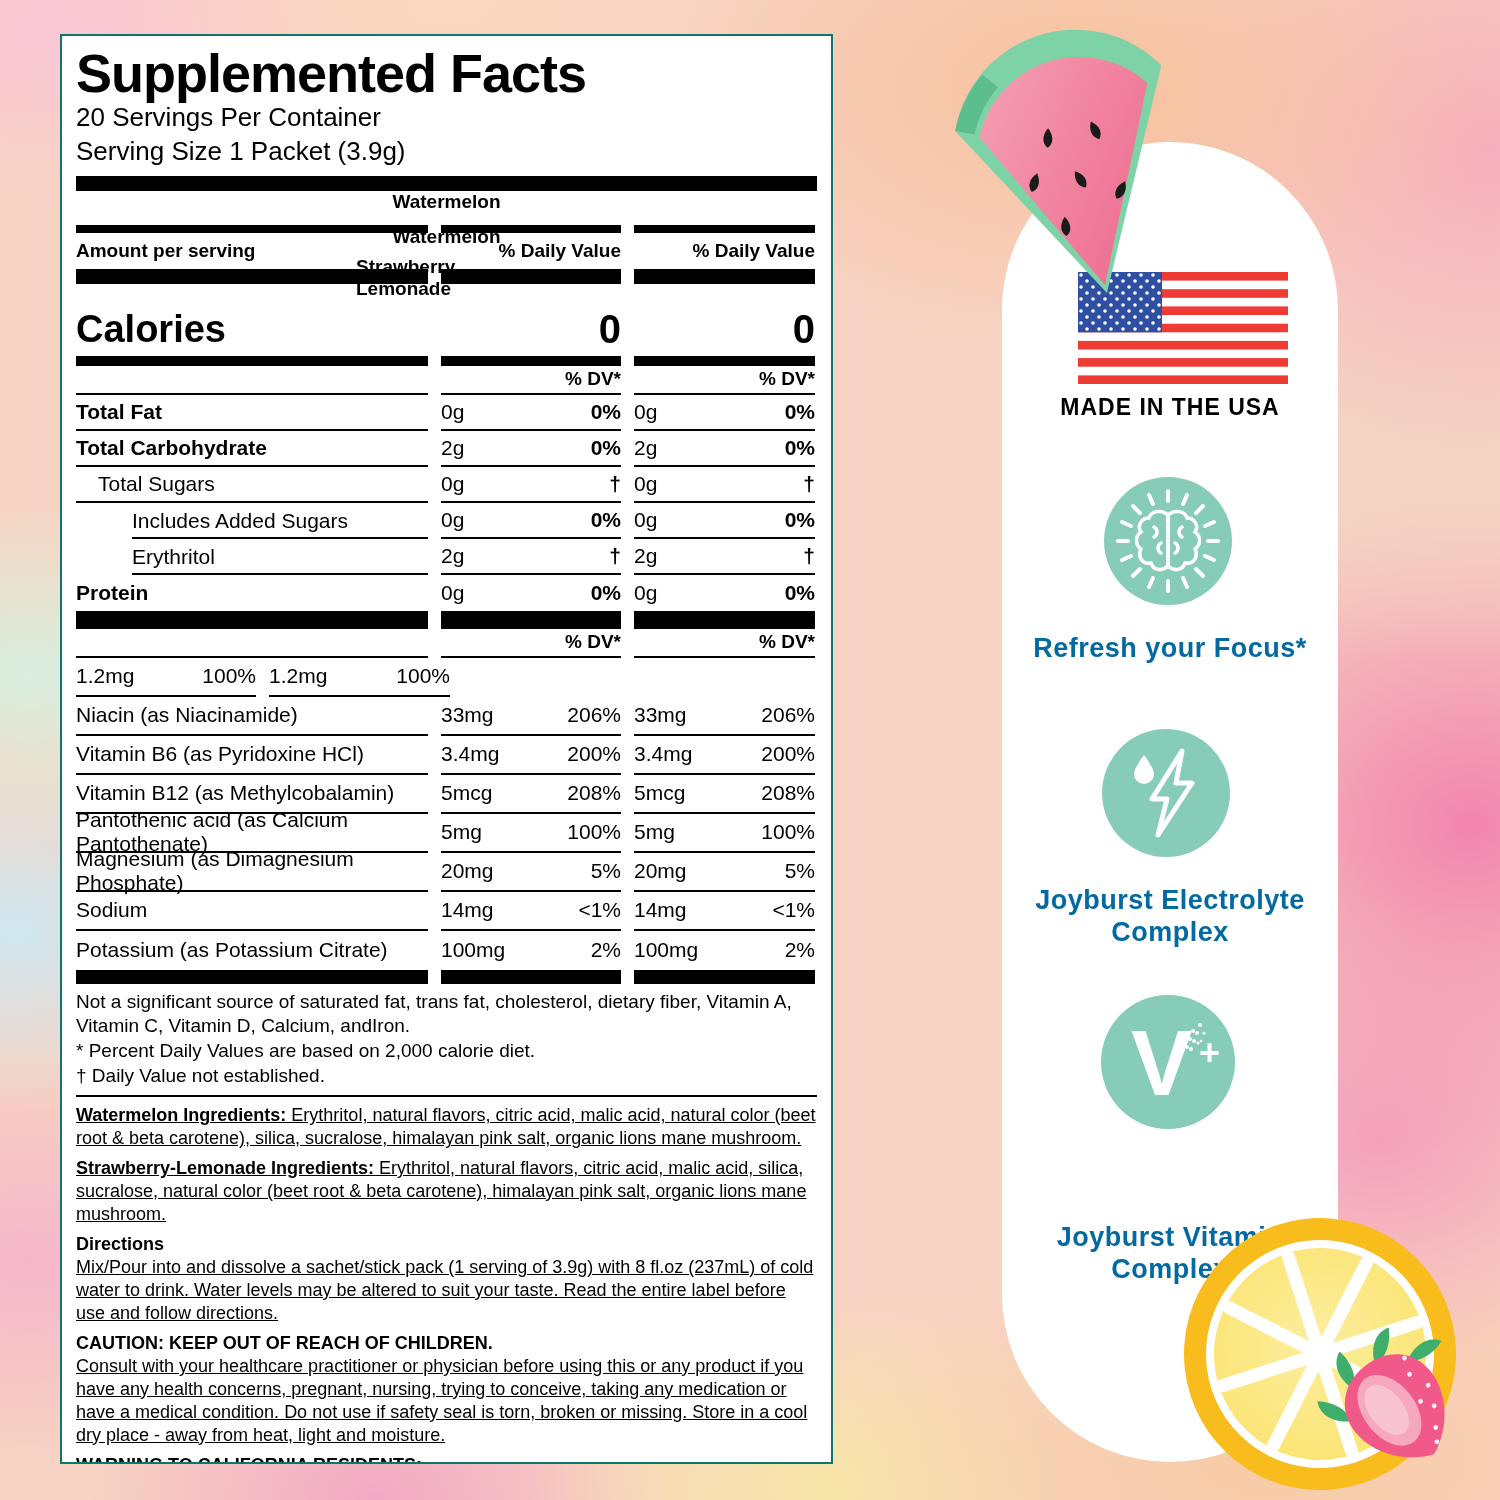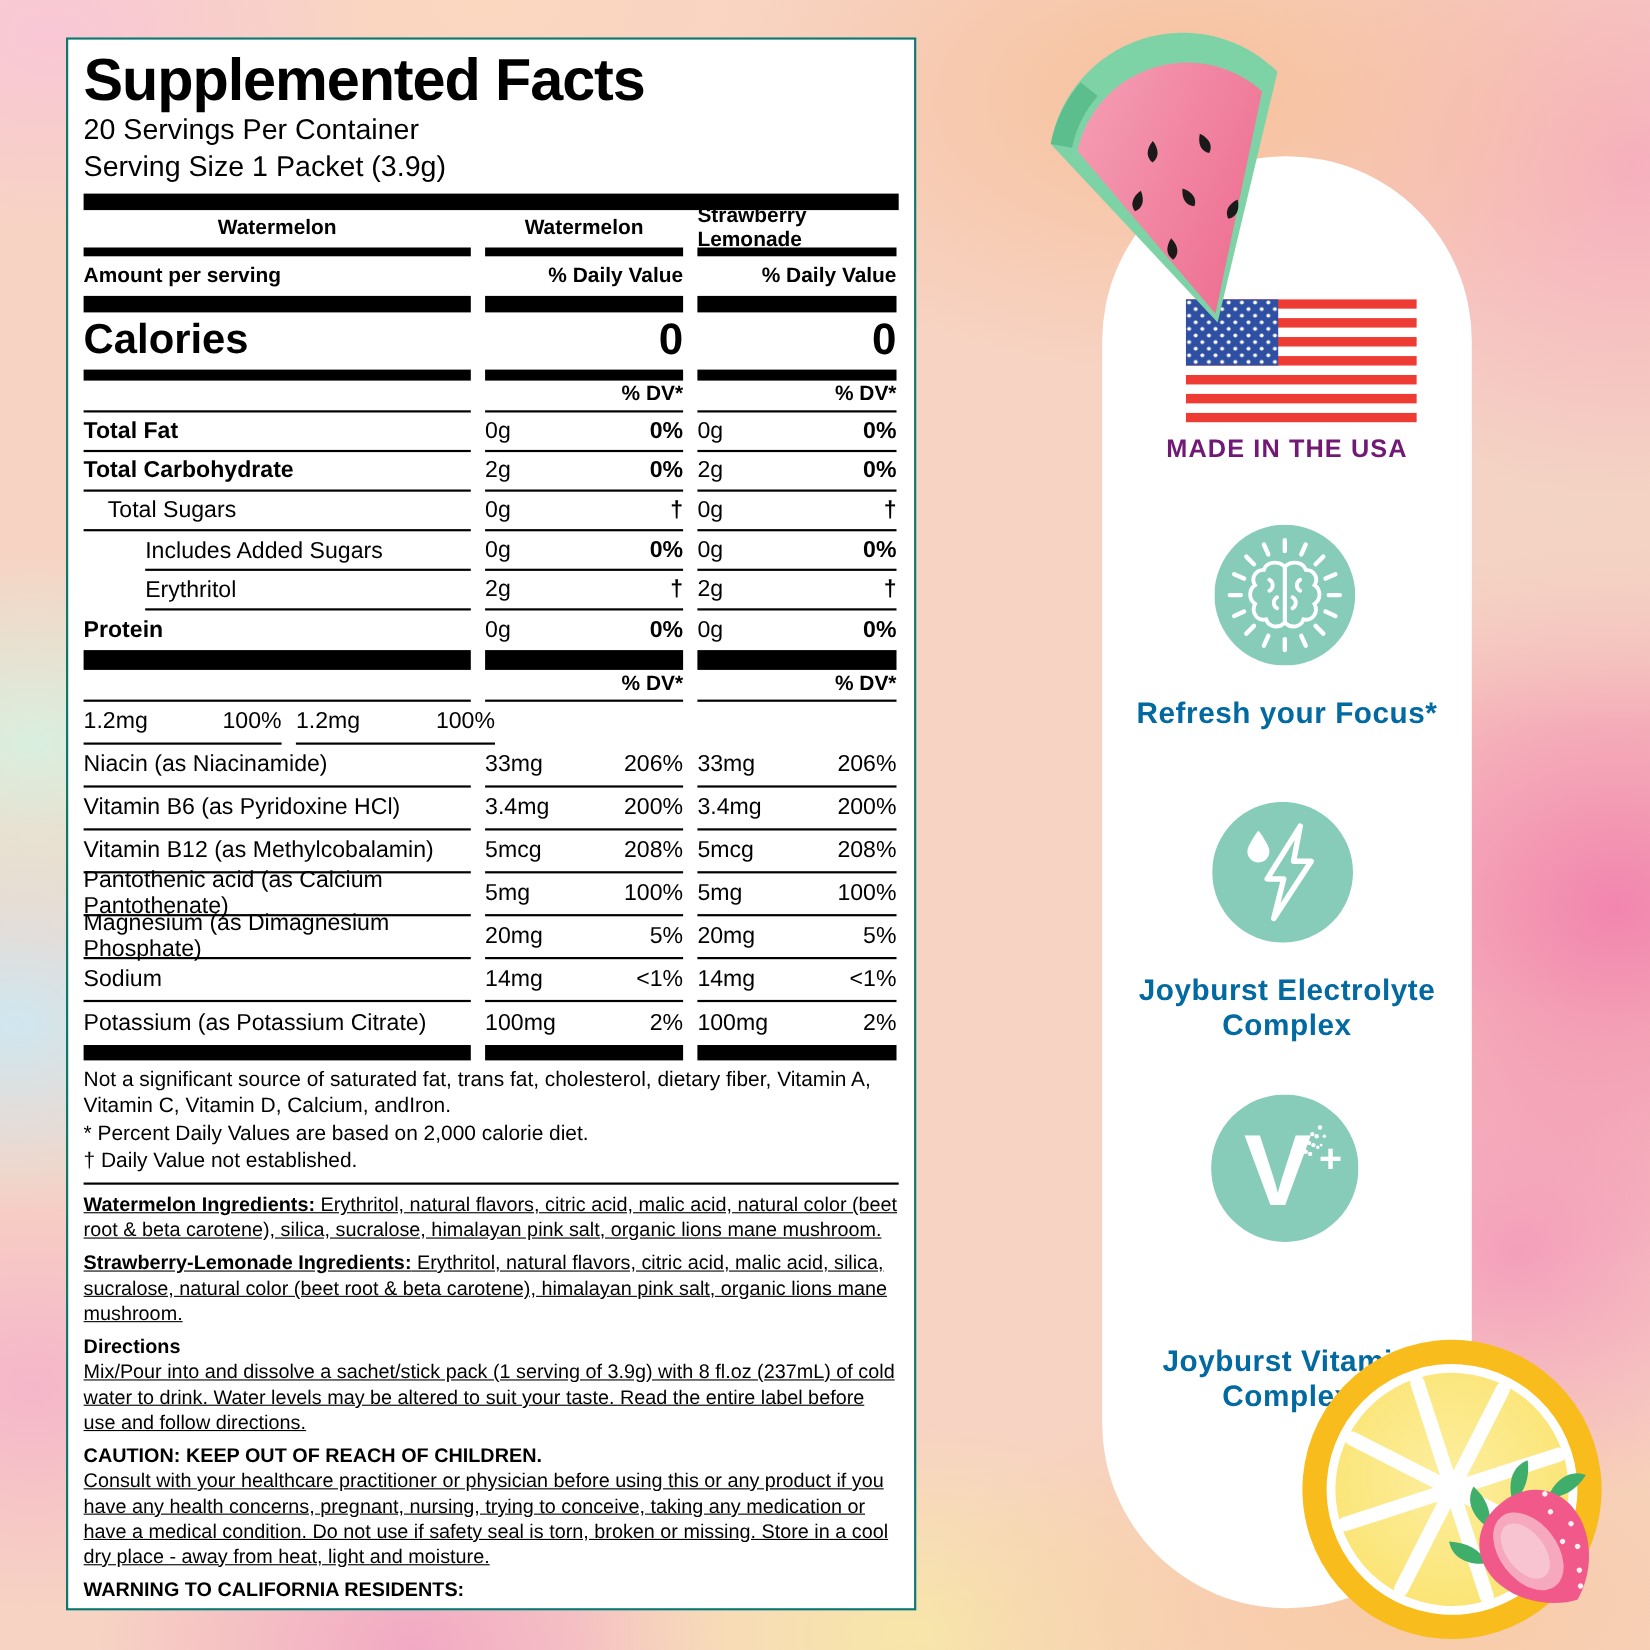--- a/index.html
+++ b/index.html
@@ -35,42 +35,42 @@
   .h8 div{height:8px;} .h15 div{height:15px;} .h10 div{height:10px;} .h18 div{height:18px;} .h14 div{height:14px;}
   .r{display:flex;gap:13px;align-items:center;box-sizing:border-box;}
   .cn{width:352px;height:100%;display:flex;align-items:center;box-sizing:border-box;}
   .cv{width:180px;height:100%;display:flex;align-items:center;justify-content:space-between;box-sizing:border-box;}
   .cv.last{width:181px;}
   .hl .cn,.hl .cv{border-bottom:2px solid #000;}
   .iul .cn{border-bottom:none;position:relative;}
   .iul .cn::after{content:"";position:absolute;left:56px;right:0;bottom:0;height:2px;background:#000;}
   .i1 .cn{padding-left:22px;} .i2 .cn{padding-left:56px;}
   .bn .cn{font-weight:bold;}
-  .flavors{height:34px;font-size:19px;font-weight:bold;}
+  .flavors{height:34px;font-size:19px;font-weight:bold;flex-direction:column;}
   .flavors .cn,.flavors .cv{justify-content:center;}
   .aps{height:36px;font-size:19px;font-weight:bold;}
   .aps .cv{justify-content:flex-end;}
-  .calrow{height:52px;}
+  .calrow{height:52px;margin-top:20px;}
   .calrow .cn{font-size:38px;font-weight:bold;}
   .calrow .cv{justify-content:flex-end;font-size:40px;font-weight:bold;}
   .dvrow{height:29px;font-size:19px;font-weight:bold;}
   .dvrow .cv{justify-content:flex-end;}
   .mrow{height:36px;font-size:21px;}
   .vrow{height:39px;font-size:21px;}
   .pb{font-weight:bold;}
   .foot{font-size:19px;line-height:1.3;margin-top:6px;}
   .sep{height:2px;background:#000;margin:7px 0 7px 0;}
   .para{font-size:18px;line-height:1.27;margin-bottom:7px;text-decoration:underline;}
   .para b{font-weight:bold;}
   .phead{font-size:18px;font-weight:bold;line-height:1.3;}
   
   .pill{position:absolute;left:1002px;top:142px;width:336px;height:1320px;background:#fff;border-radius:168px;}
   .abs{position:absolute;}
   .ctext{position:absolute;left:1002px;width:336px;text-align:center;font-weight:bold;}
-  .usa{color:#701a75;font-size:23px;letter-spacing:1px;top:394px;}
+  .usa{color:#000000;font-size:23px;letter-spacing:1px;top:394px;}
   .teal-t{color:#0369a1;font-size:27px;letter-spacing:.5px;line-height:1.2;}
   .focus{top:632px;}
   .elec{top:884px;}
   .vit{top:1221px;}
 </style>
 </head>
 <body>
 
 <div class="facts">
   <div class="title">Supplemented Facts</div>

